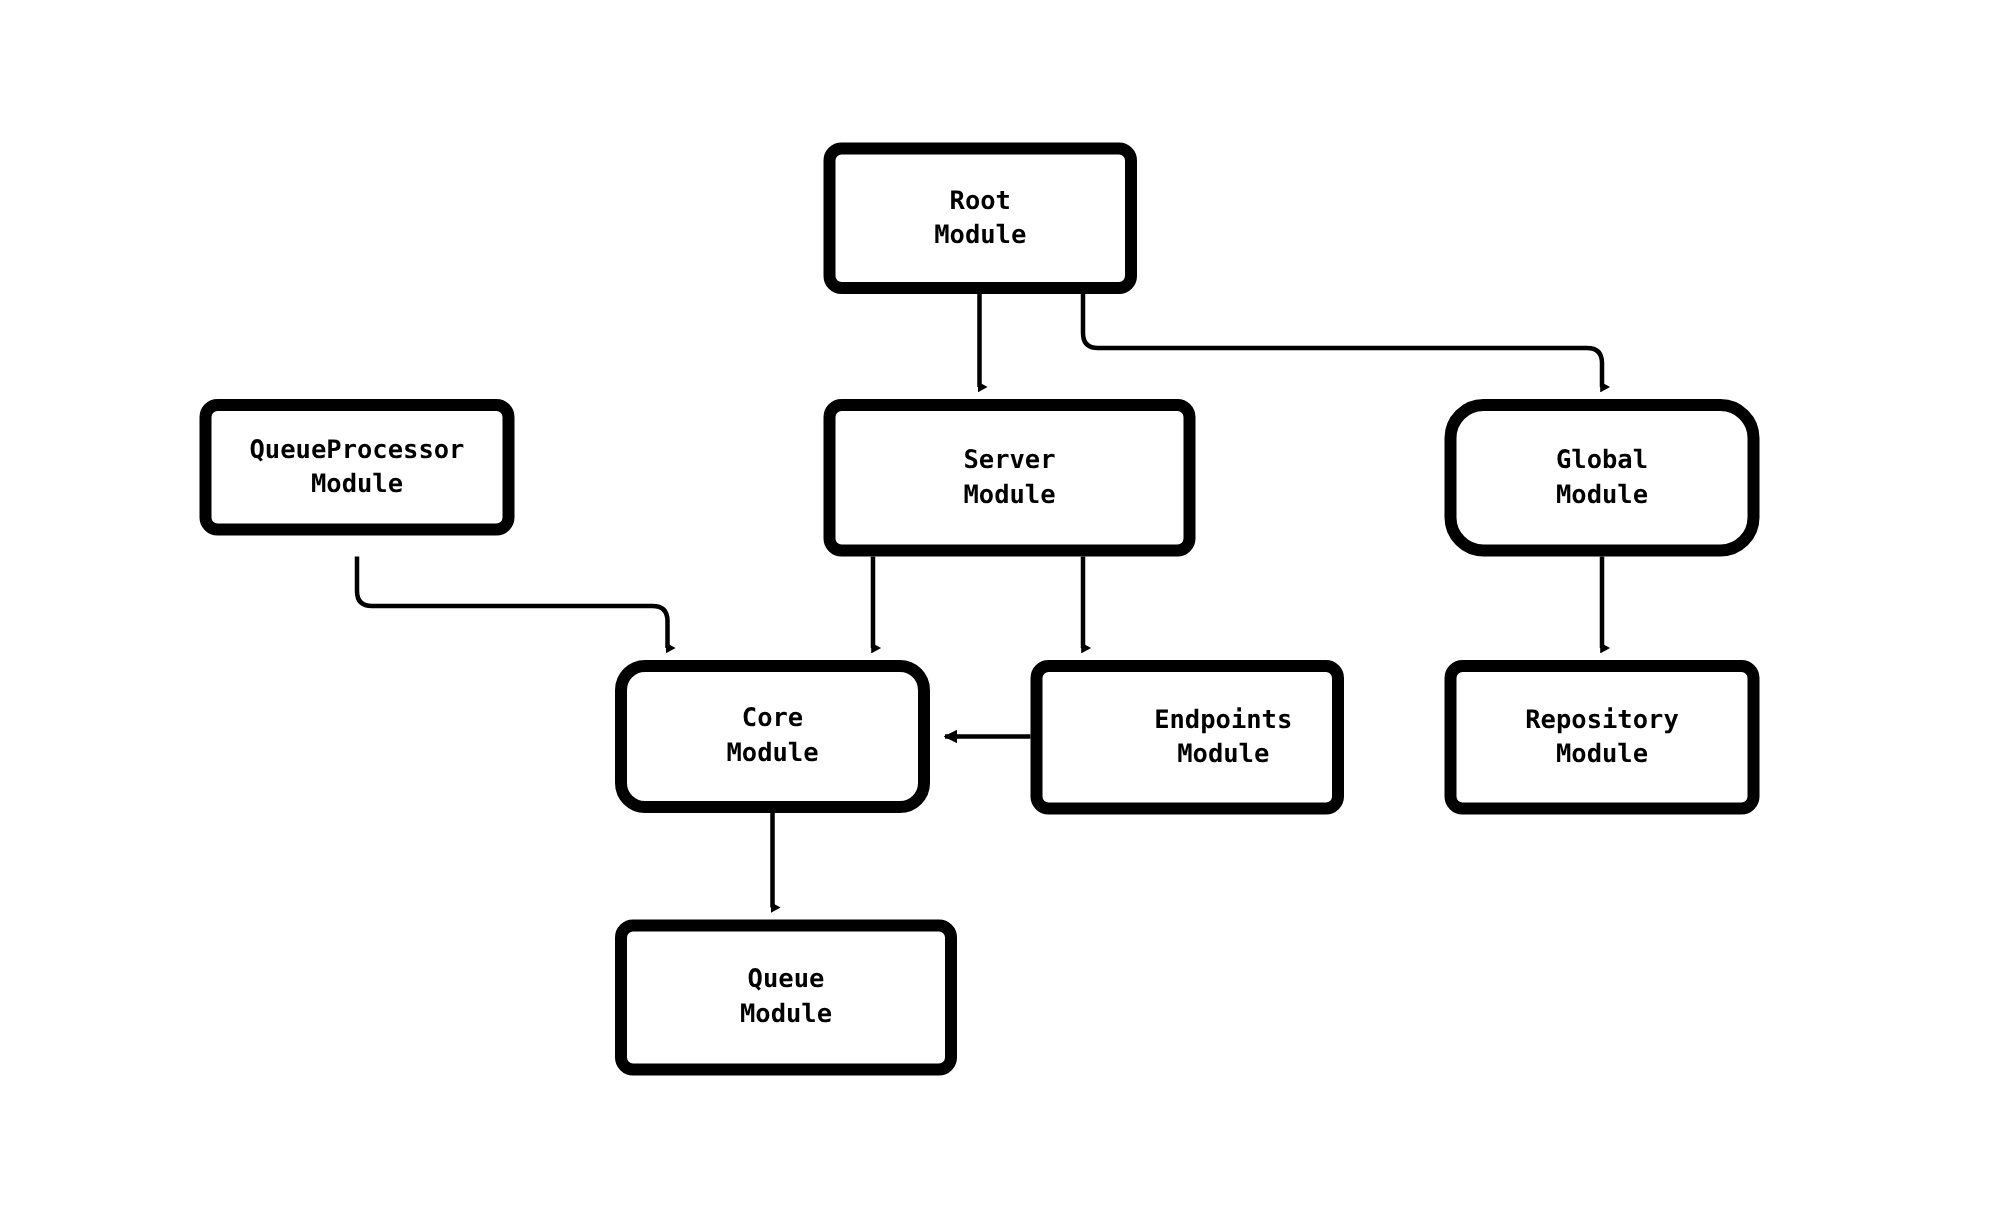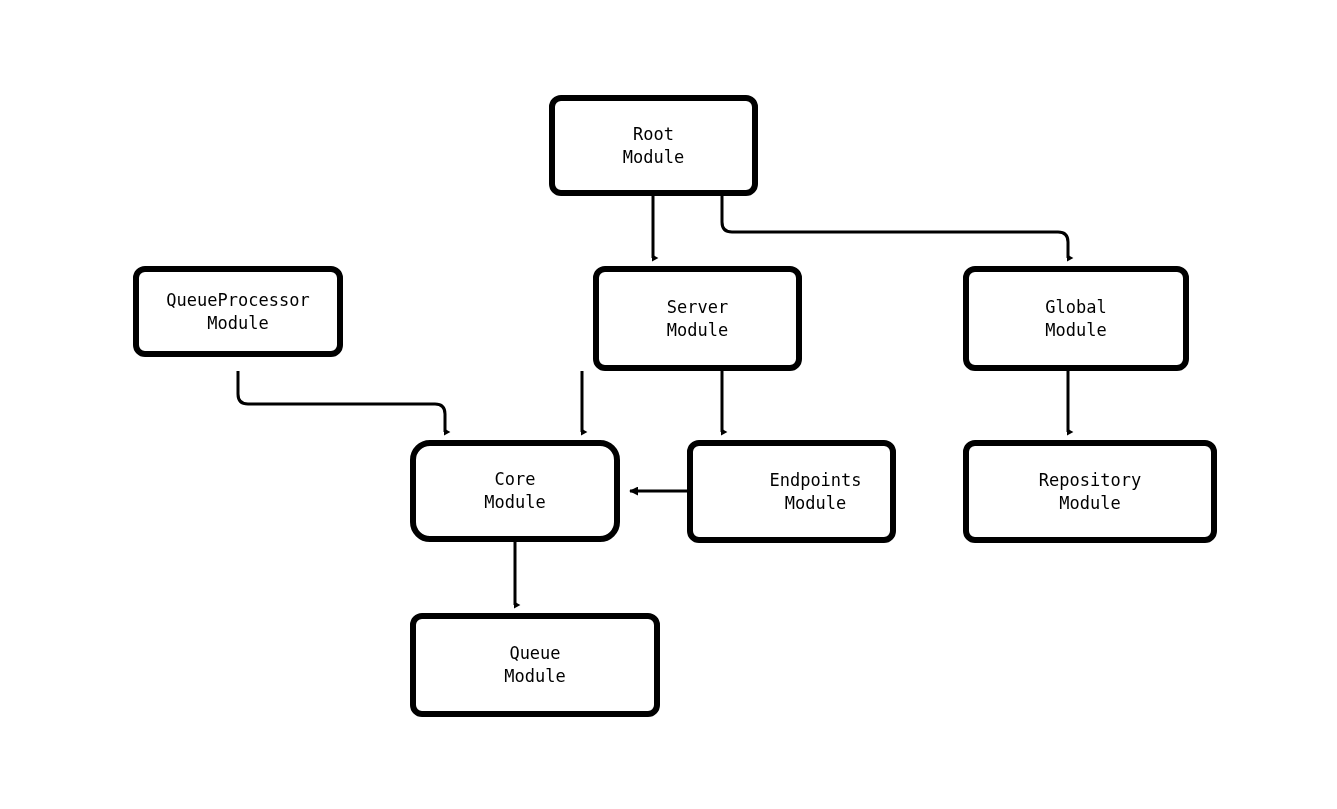--- a/index.html
+++ b/index.html
@@ -24,26 +24,27 @@
     position: absolute;
     left: 0;
     top: 0;
     width: 1337px;
     height: 809px;
   }
   .node {
     position: absolute;
     box-sizing: border-box;
     background: #ffffff;
-    border: 6px solid #14532d;
+    border: 8px solid #14532d;
     border-radius: 12px;
     display: flex;
     align-items: center;
     justify-content: center;
     text-align: center;
+    font-weight: bold;
   }
   .node-label {
     font-family: "DejaVu Sans Mono", "Liberation Mono", monospace;
     font-size: 17px;
     line-height: 23px;
     color: #000000;
     white-space: pre;
     letter-spacing: 0px;
   }
 </style>
@@ -75,37 +76,37 @@
   </svg>
 
   <div class="node" style="left: 549px; top: 95px; width: 209px; height: 101px; background: rgb(255, 255, 255); border-color: rgb(0, 0, 0);">
     <span class="node-label">Root<br>Module</span>
   </div>
 
   <div class="node" style="left: 133px; top: 266px; width: 210px; height: 91px; background: rgb(255, 255, 255); border-color: rgb(0, 0, 0);">
     <span class="node-label">QueueProcessor<br>Module</span>
   </div>
 
-  <div class="node" style="left: 549px; top: 266px; width: 209px; height: 105px; background: rgb(255, 255, 255); border-color: rgb(0, 0, 0); margin-left: 44px;">
+  <div class="node" style="left: 549px; top: 266px; width: 248px; height: 105px; background: rgb(255, 255, 255); border-color: rgb(0, 0, 0);">
     <span class="node-label">Server<br>Module</span>
   </div>
 
-  <div class="node" style="left: 963px; top: 266px; width: 226px; height: 105px; background: rgb(255, 255, 255); border-color: rgb(0, 0, 0);">
+  <div class="node" style="left: 963px; top: 266px; width: 210px; height: 105px; background: rgb(255, 255, 255); border-color: rgb(0, 0, 0); border-radius: 26px;">
     <span class="node-label">Global<br>Module</span>
   </div>
 
   <div class="node" style="left: 410px; top: 440px; width: 210px; height: 102px; background: rgb(255, 255, 255); border-color: rgb(0, 0, 0); border-radius: 20px;">
     <span class="node-label">Core<br>Module</span>
   </div>
 
   <div class="node" style="left: 687px; top: 440px; width: 209px; height: 103px; background: rgb(255, 255, 255); border-color: rgb(0, 0, 0); padding-left: 48px;">
     <span class="node-label">Endpoints<br>Module</span>
   </div>
 
-  <div class="node" style="left: 963px; top: 440px; width: 254px; height: 103px; background: rgb(255, 255, 255); border-color: rgb(0, 0, 0);">
+  <div class="node" style="left: 963px; top: 440px; width: 210px; height: 103px; background: rgb(255, 255, 255); border-color: rgb(0, 0, 0);">
     <span class="node-label">Repository<br>Module</span>
   </div>
 
-  <div class="node" style="left: 410px; top: 613px; width: 250px; height: 104px; background: rgb(255, 255, 255); border-color: rgb(0, 0, 0);">
+  <div class="node" style="left: 410px; top: 613px; width: 228px; height: 104px; background: rgb(255, 255, 255); border-color: rgb(0, 0, 0);">
     <span class="node-label">Queue<br>Module</span>
   </div>
 
 </div>
 
 </body></html>

